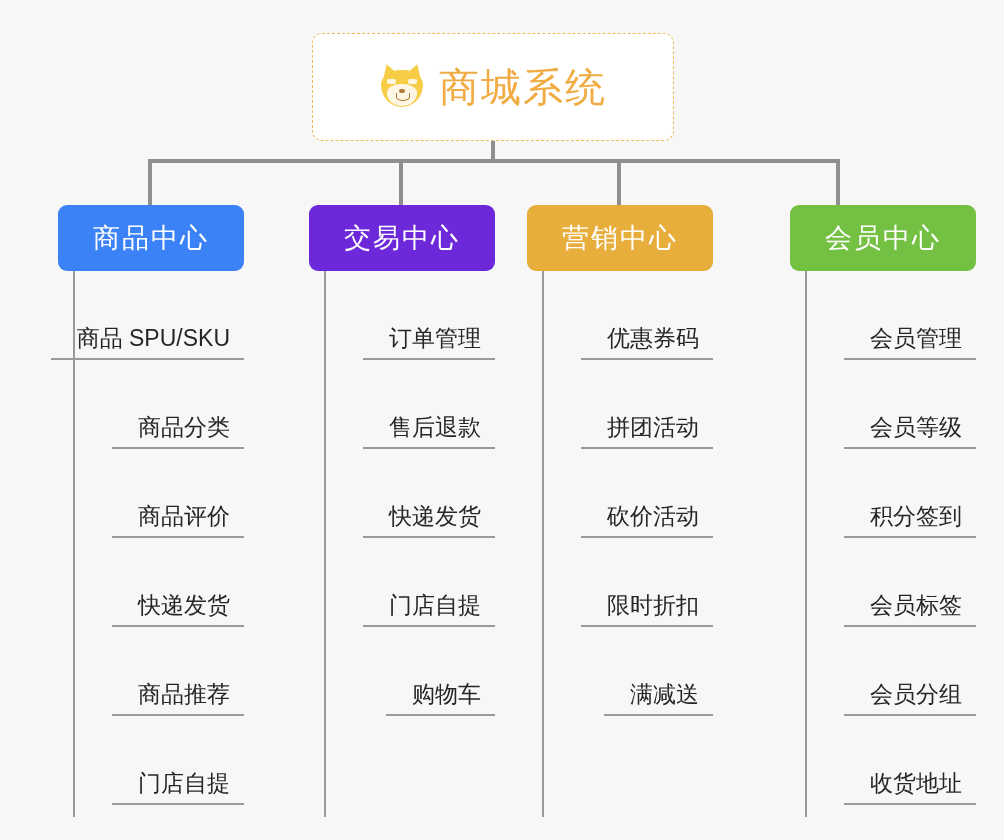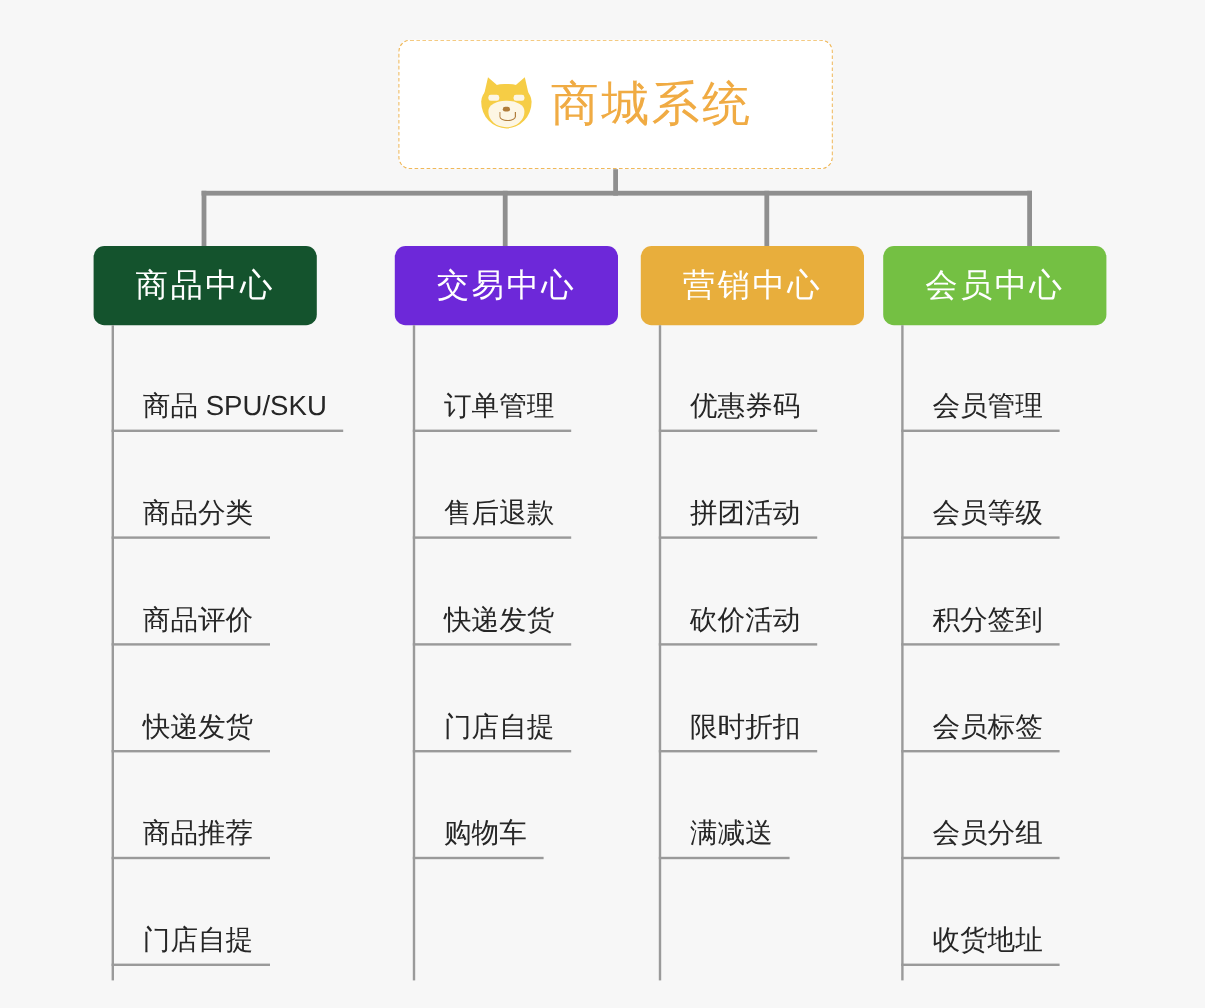--- a/index.html
+++ b/index.html
@@ -11,21 +11,20 @@
     width: 1004px;
     height: 840px;
     background: #f7f7f7;
     font-family: "Liberation Sans", "DejaVu Sans", sans-serif;
     overflow: hidden;
   }
   #mindmap {
     position: relative;
     width: 884px;
     height: 840px;
-    margin-left: 20px;
   }
 
   
   .root-node {
     position: absolute;
     left: 312px;
     top: 33px;
     width: 362px;
     height: 108px;
     background: #ffffff;
@@ -170,20 +169,21 @@
     width: 2px;
     background: #9a9a9a;
   }
   .leaf {
     position: relative;
     height: 89px;
     box-sizing: border-box;
     display: flex;
     align-items: flex-end;
     padding-left: 15px;
+    justify-content: flex-end;
   }
   .leaf-label {
     display: inline-block;
     font-size: 23px;
     color: #262626;
     line-height: 1.1;
     padding: 0 14px 7px 26px;
     border-bottom: 2px solid #9a9a9a;
     white-space: nowrap;
     box-sizing: border-box;
@@ -211,21 +211,21 @@
   </div>
 
   <div class="conn conn-stem-root" style="background: rgb(143, 143, 143);"></div>
   <div class="conn conn-hbar" style="background: rgb(143, 143, 143);"></div>
   <div class="conn conn-drop" style="left: 148px; background: rgb(143, 143, 143);"></div>
   <div class="conn conn-drop" style="left: 399px; background: rgb(143, 143, 143);"></div>
   <div class="conn conn-drop" style="left: 617px; background: rgb(143, 143, 143);"></div>
   <div class="conn conn-drop" style="left: 836px; background: rgb(143, 143, 143);"></div>
 
   <div class="column" style="left:58px;width:186px">
-    <div class="cat-box" style="background: #14532d;">商品中心</div>
+    <div class="cat-box" style="background: #3b82f6;">商品中心</div>
     <div class="leaf-wrap">
       <div class="spine" style="height:546px"></div>
       <div class="leaf">
           <span class="leaf-label">商品 SPU/SKU</span>
         </div>
       <div class="leaf">
           <span class="leaf-label">商品分类</span>
         </div>
       <div class="leaf">
           <span class="leaf-label">商品评价</span>
@@ -257,21 +257,21 @@
         </div>
       <div class="leaf">
           <span class="leaf-label">门店自提</span>
         </div>
       <div class="leaf">
           <span class="leaf-label">购物车</span>
         </div>
     </div>
   </div>
 
-  <div class="column" style="left:514px;width:186px">
+  <div class="column" style="left:527px;width:186px">
     <div class="cat-box" style="background: rgb(232, 174, 60);">营销中心</div>
     <div class="leaf-wrap">
       <div class="spine" style="height:546px"></div>
       <div class="leaf">
           <span class="leaf-label">优惠券码</span>
         </div>
       <div class="leaf">
           <span class="leaf-label">拼团活动</span>
         </div>
       <div class="leaf">
@@ -279,21 +279,21 @@
         </div>
       <div class="leaf">
           <span class="leaf-label">限时折扣</span>
         </div>
       <div class="leaf">
           <span class="leaf-label">满减送</span>
         </div>
     </div>
   </div>
 
-  <div class="column" style="left:716px;width:186px">
+  <div class="column" style="left:790px;width:186px">
     <div class="cat-box" style="background: rgb(116, 192, 67);">会员中心</div>
     <div class="leaf-wrap">
       <div class="spine" style="height:546px"></div>
       <div class="leaf">
           <span class="leaf-label">会员管理</span>
         </div>
       <div class="leaf">
           <span class="leaf-label">会员等级</span>
         </div>
       <div class="leaf">

